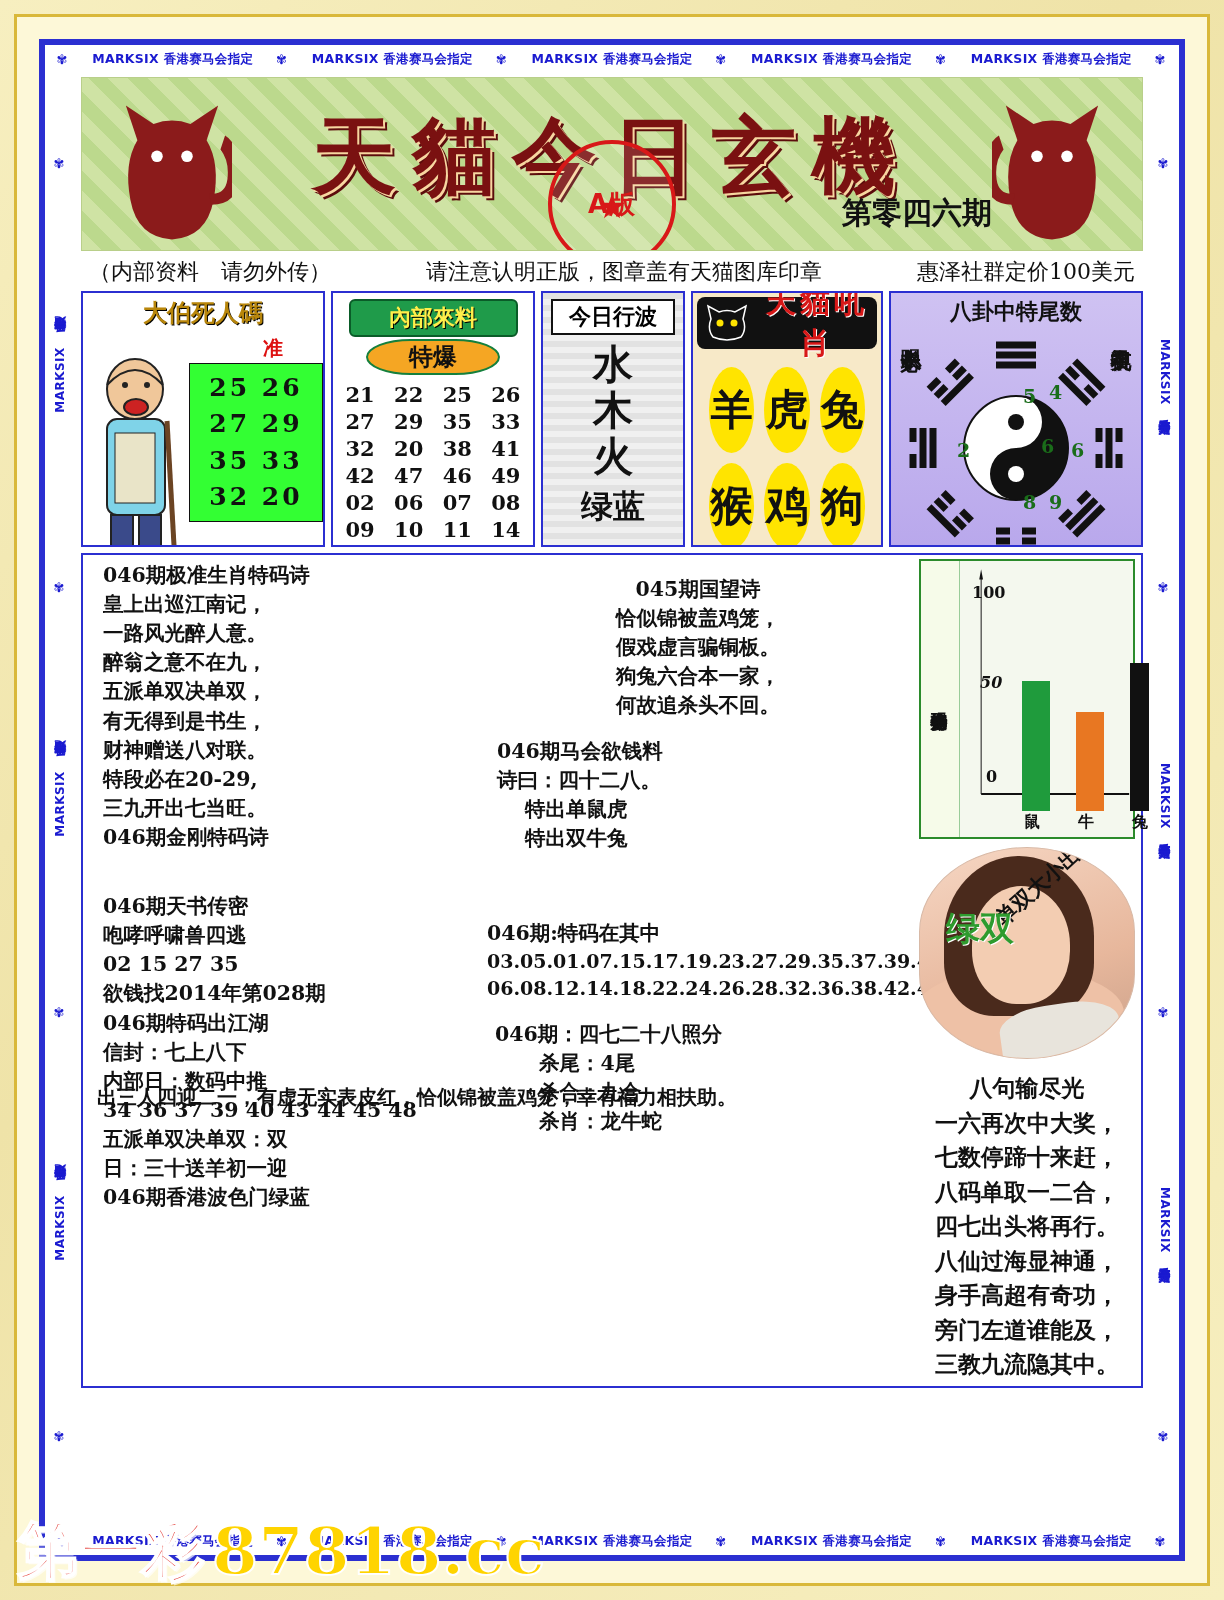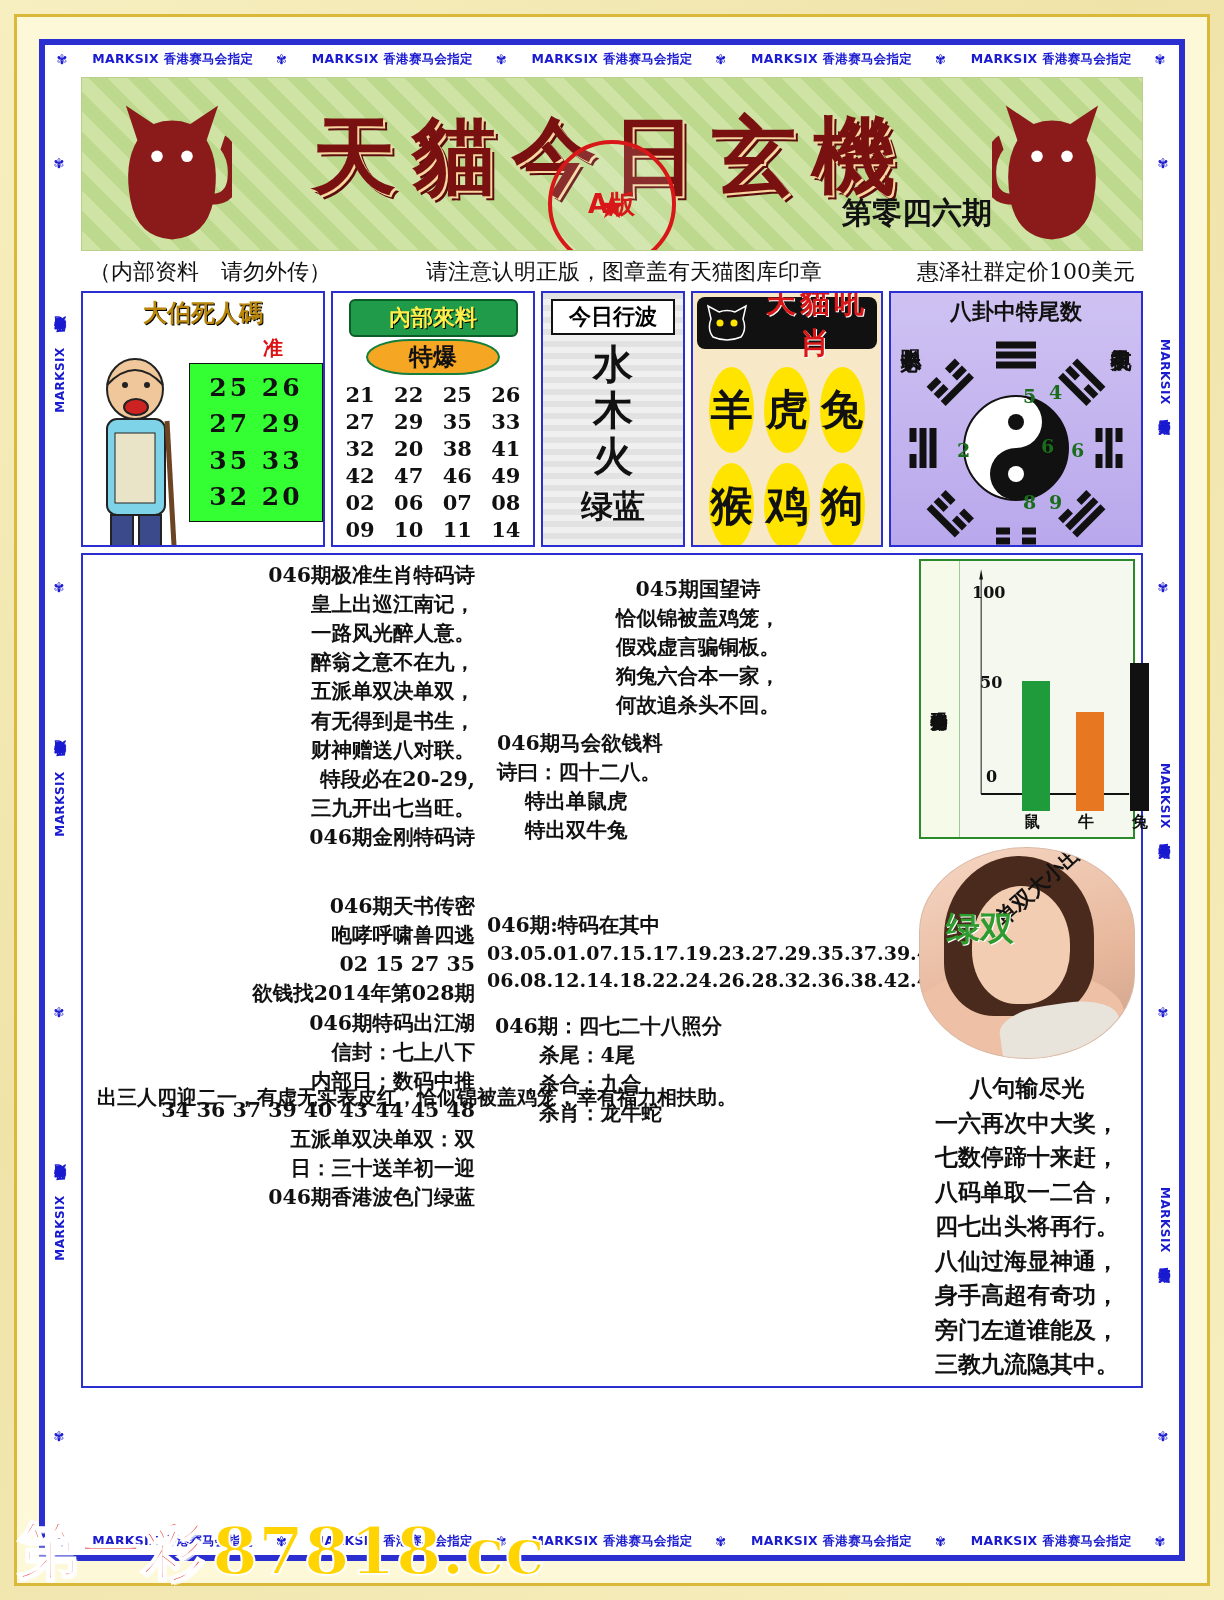--- a/index.html
+++ b/index.html
@@ -185,21 +185,21 @@
     font-family:"DejaVu Serif","Liberation Serif",serif;
   }
   .vtext.l{left:6px;top:10px;}
   .vtext.r{right:6px;top:10px;}
   .bg-num{position:absolute;font-size:19px;font-weight:bold;color:#1a6d1a;font-family:"DejaVu Serif","Liberation Serif",serif;}
   
   .body-wrap{
     display:flex;margin:6px 6px 0 6px;border:2px solid #2b2fd1;
     height:835px;box-sizing:border-box;background:#fff;
   }
-  .col-left{width:400px;padding:6px 8px;box-sizing:border-box;text-align:right;}
+  .col-left{width:400px;padding:6px 20px;box-sizing:border-box;}
   .col-mid{width:430px;padding:6px 4px;box-sizing:border-box;}
   .col-right{flex:1;padding:4px 6px;box-sizing:border-box;}
   .zh{font-family:"DejaVu Serif","Liberation Serif",serif;color:#111;}
   .t20{font-size:20.5px;line-height:1.42;font-weight:bold;}
   .t19{font-size:19px;line-height:1.42;font-weight:bold;}
   .center{text-align:center;}
   .full-line{
     margin:6px 8px 0 8px;font-size:20px;font-weight:bold;
     font-family:"DejaVu Serif","Liberation Serif",serif;color:#111;
   }
@@ -537,21 +537,21 @@
             <div class="zh t20">日：三十送羊初一迎</div>
             <div class="zh t20">046期香港波色门绿蓝</div>
           </div>
 
           <div class="col-mid">
             <div class="zh t20 center" style="margin-top:14px">045期国望诗</div>
             <div class="zh t20 center">恰似锦被盖鸡笼，</div>
             <div class="zh t20 center">假戏虚言骗铜板。</div>
             <div class="zh t20 center">狗兔六合本一家，</div>
             <div class="zh t20 center">何故追杀头不回。</div>
-            <div class="zh t20" style="margin-top:8px;padding-left:10px">046期马会欲钱料</div>
+            <div class="zh t20" style="margin-top:16px;padding-left:10px">046期马会欲钱料</div>
             <div class="zh t20" style="padding-left:10px">诗曰：四十二八。</div>
             <div class="zh t20" style="padding-left:38px">特出单鼠虎</div>
             <div class="zh t20" style="padding-left:38px">特出双牛兔</div>
 
             <div style="height:66px"></div>
             <div class="zh t20">046期:特码在其中</div>
             <div class="zh t19">03.05.01.07.15.17.19.23.27.29.35.37.39.43</div>
             <div class="zh t19">06.08.12.14.18.22.24.26.28.32.36.38.42.46</div>
             <div class="zh t20" style="margin-top:18px;padding-left:8px">046期：四七二十八照分</div>
             <div class="zh t20" style="padding-left:52px">杀尾：4尾</div>
@@ -562,21 +562,21 @@
           <div class="col-right">
             <div class="chart-box">
               <div class="chart-vtitle">今期特码走势参考</div>
               <div class="chart-area">
                 <svg viewBox="0 0 360 270" width="100%" height="100%" preserveAspectRatio="none">
                   <line x1="44" y1="14" x2="44" y2="228" stroke="#111" stroke-width="2"></line>
                   <polygon points="44,8 40,18 48,18" fill="#111"></polygon>
                   <line x1="44" y1="228" x2="352" y2="228" stroke="#111" stroke-width="2"></line>
                 </svg>
                 <div class="axis-lbl" style="left:12px;top:22px;">100</div>
-                <div class="axis-lbl" style="left:20px;top:112px;">50</div>
+                <div class="axis-lbl" style="left:20px;top:112px;font-style:italic;">50</div>
                 <div class="axis-lbl" style="left:26px;top:206px;">0</div>
 
                 <div class="bar" style="left:62px;height:130px;background:#1f9b3c;"></div>
                 <div class="bar" style="left:116px;height:99px;background:#e87722;"></div>
                 <div class="bar" style="left:170px;height:148px;background:#111111;"></div>
                 
                 
                 
 
                 <div class="axis-lbl" style="left:64px;bottom:4px;">鼠</div>

